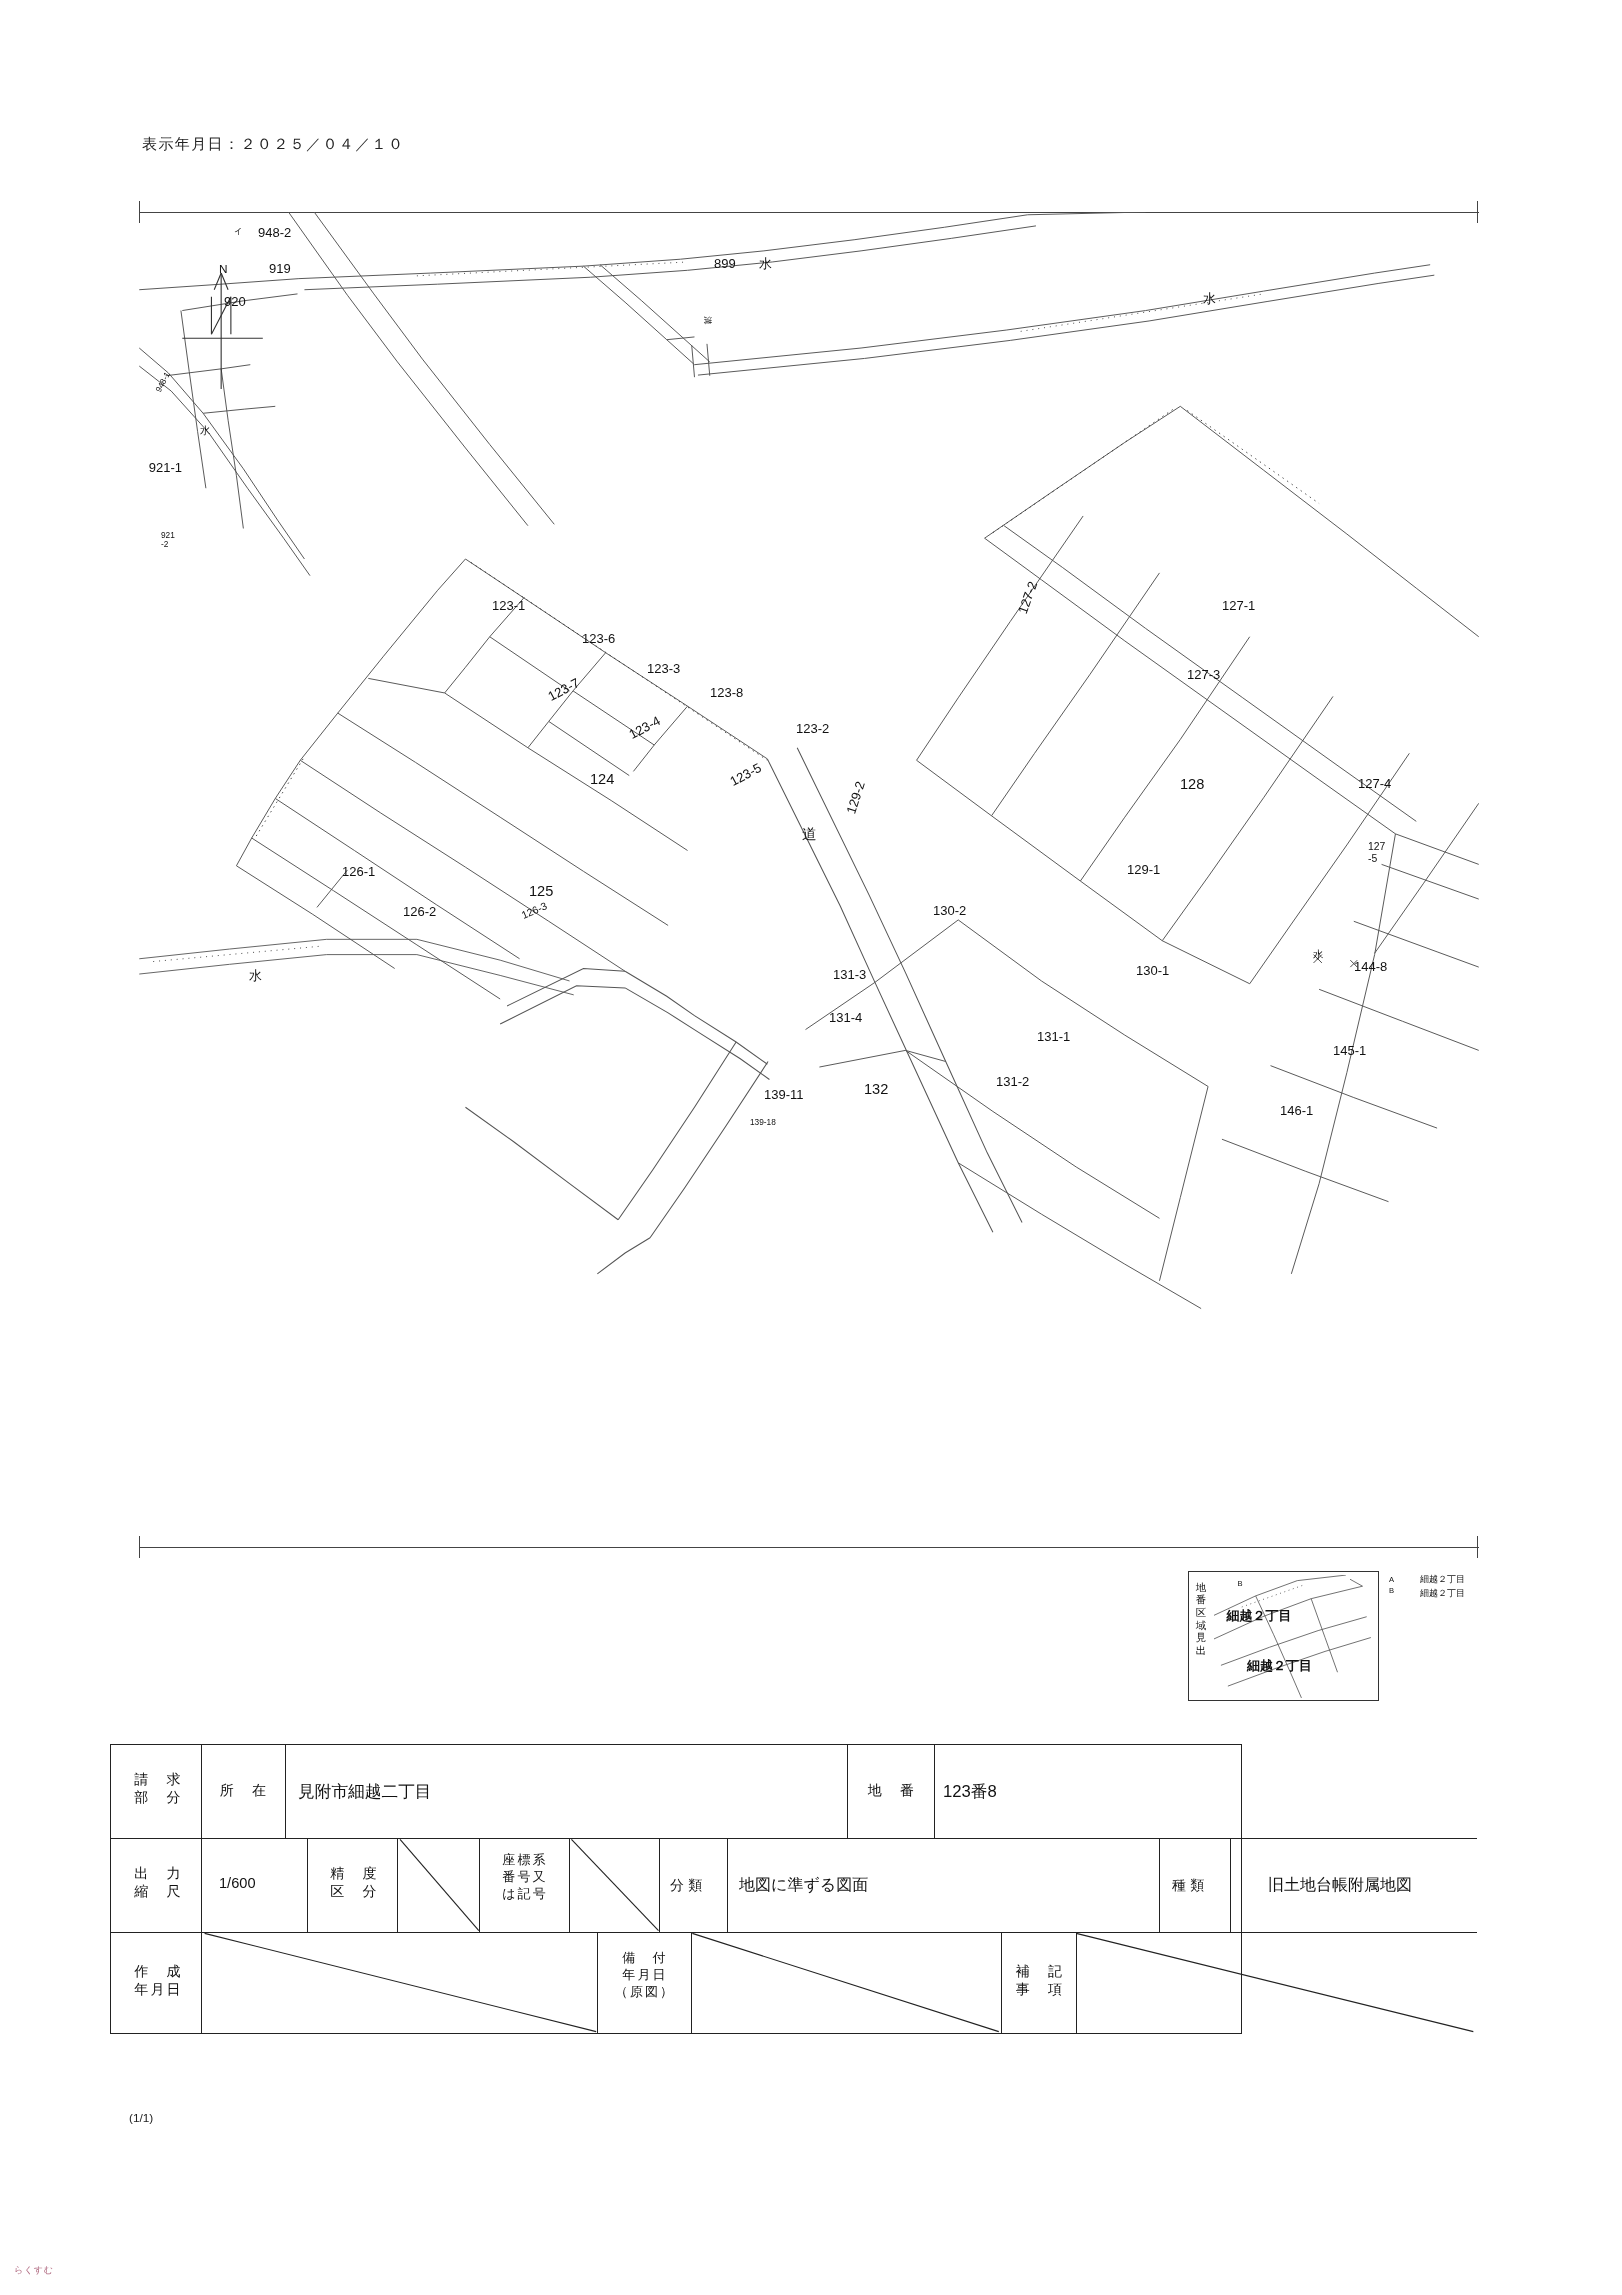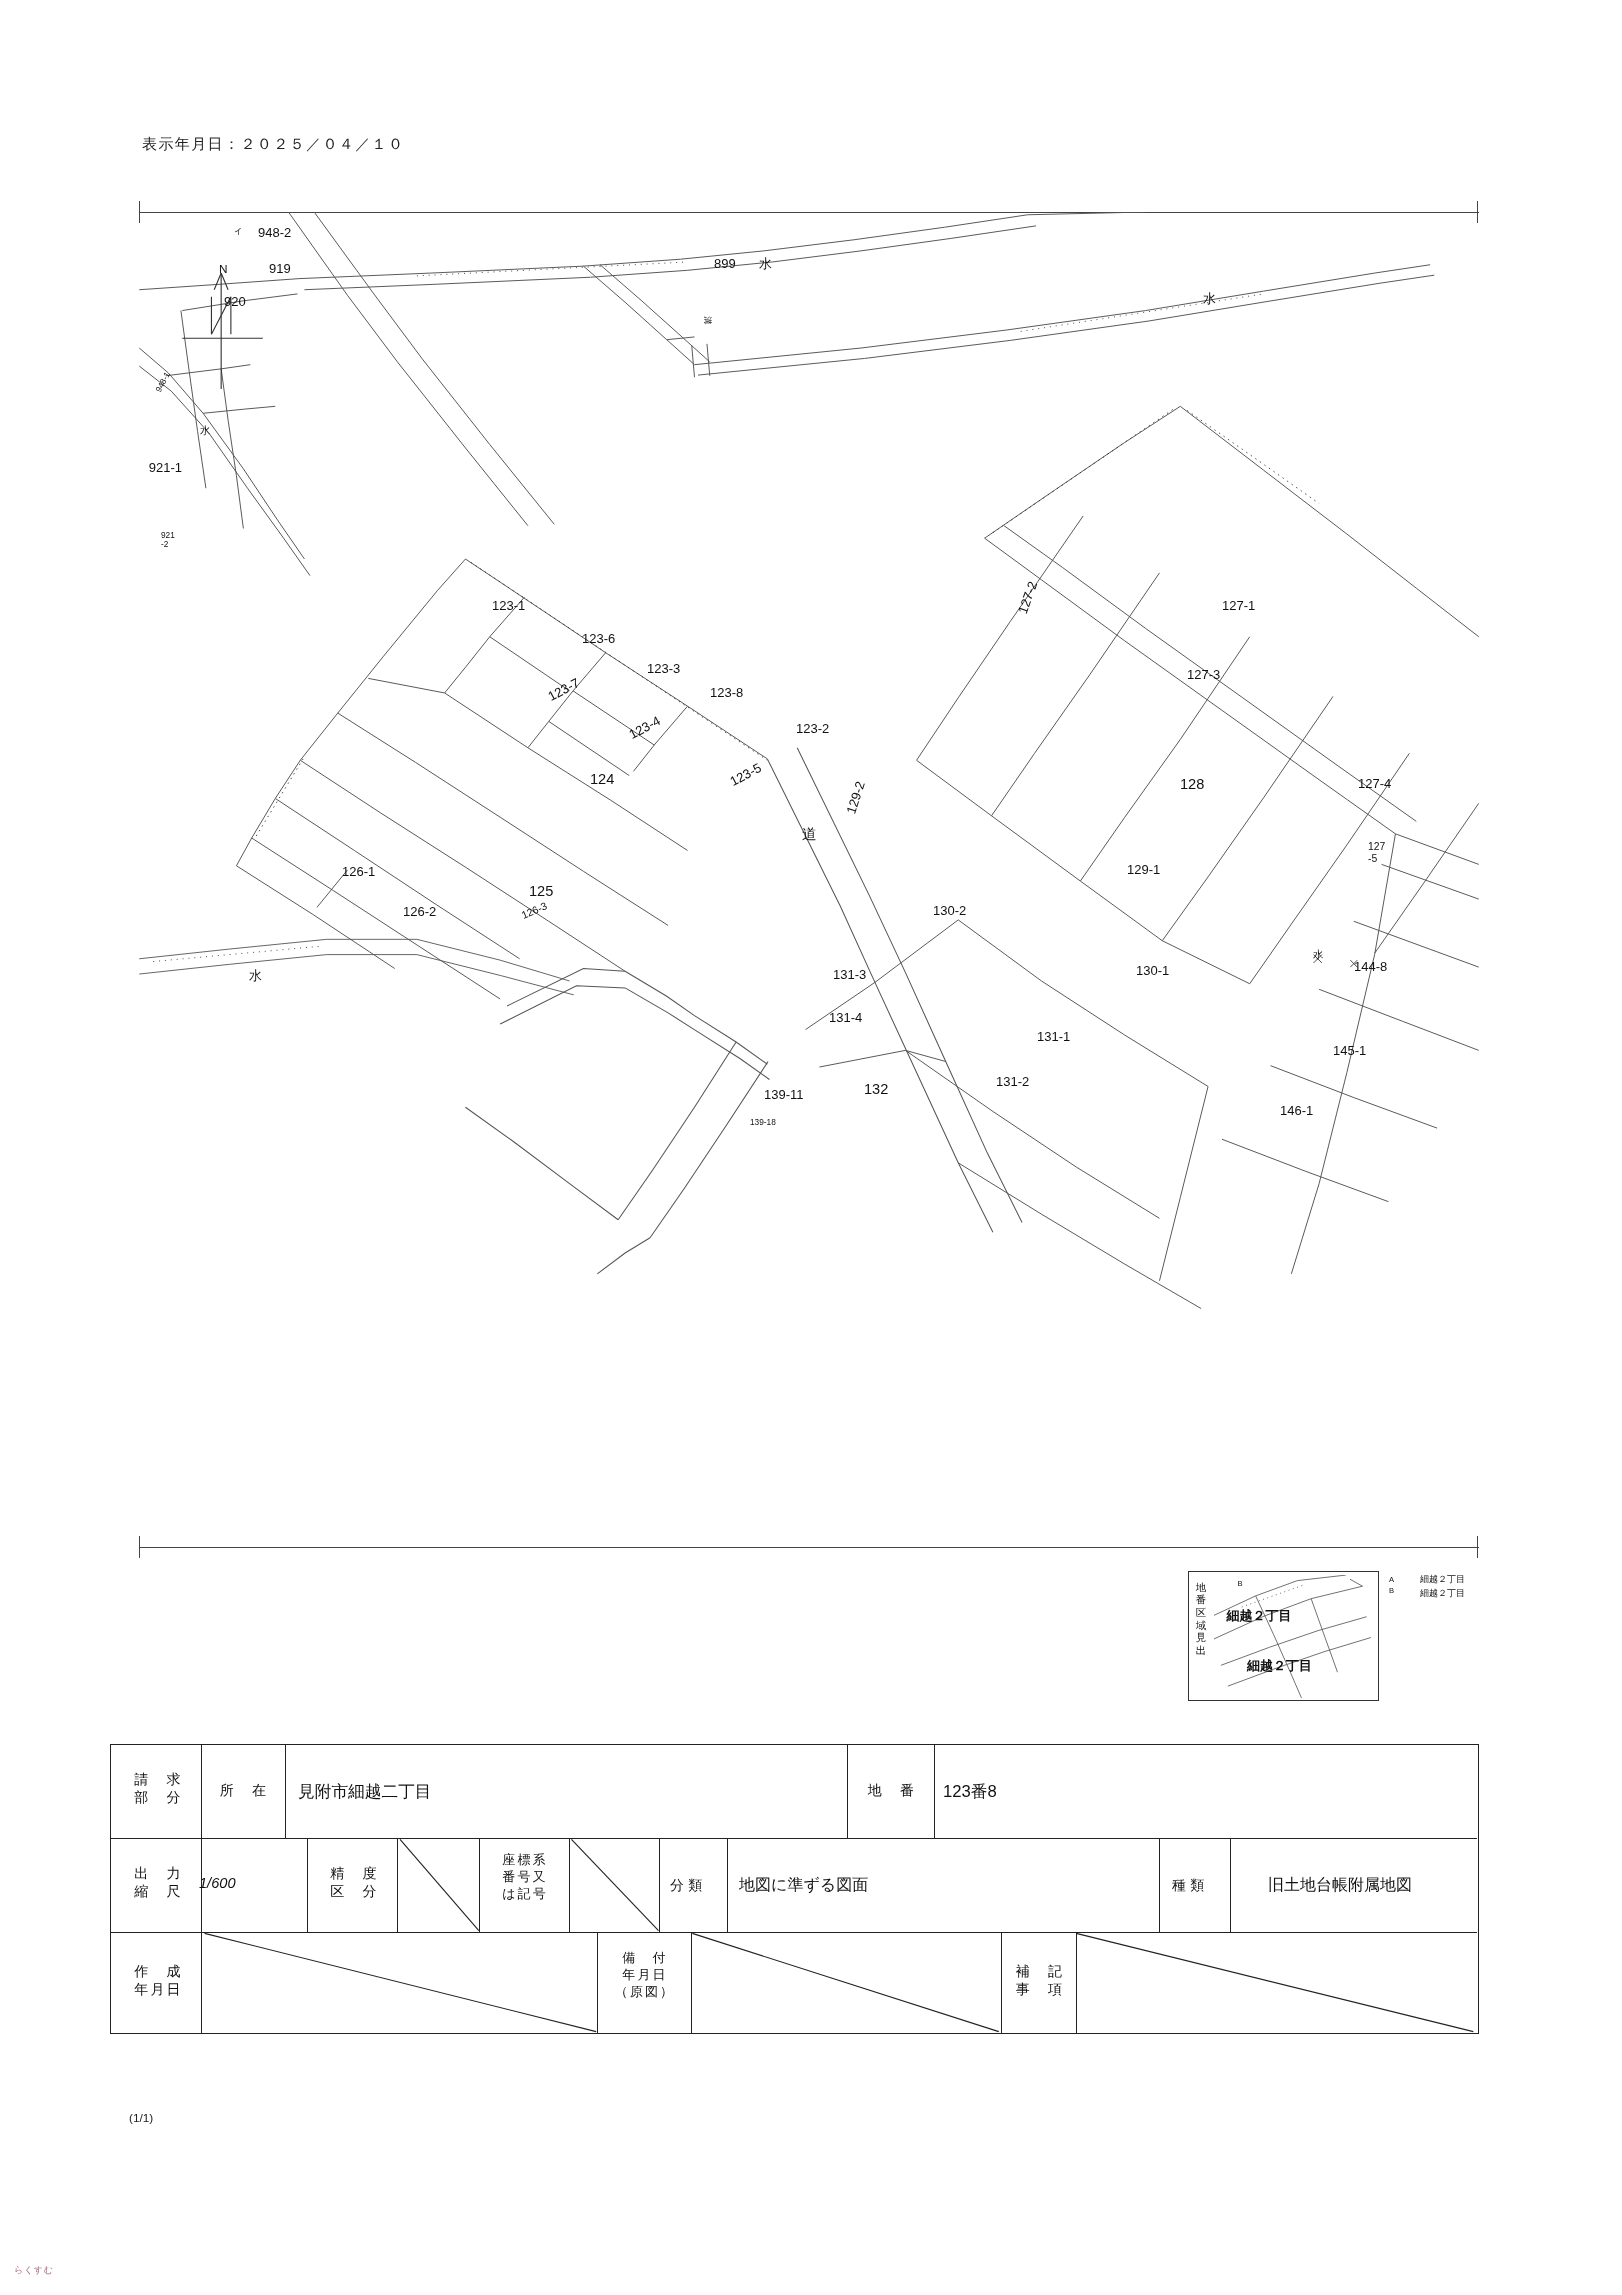--- a/index.html
+++ b/index.html
@@ -118,21 +118,21 @@
     line-height: 1.5;
     color: #111;
     white-space: nowrap;
   }
 
   
   .info-table {
     position: absolute;
     left: 110px;
     top: 1744px;
-    width: 1369px;
+    width: 1132px;
     height: 290px;
     border: 1.4px solid #222;
     box-sizing: border-box;
   }
   .vline { position: absolute; background: #222; width: 1.4px; }
   .hline { position: absolute; background: #222; height: 1.4px; }
   .lbl2 {
     position: absolute;
     font-size: 14px;
     line-height: 1.3;
@@ -433,21 +433,21 @@
     <div class="vline" style="left:286px; top:93px; height:94px;"></div>
     <div class="vline" style="left:368px; top:93px; height:94px;"></div>
     <div class="vline" style="left:458px; top:93px; height:94px;"></div>
     <div class="vline" style="left:548px; top:93px; height:94px;"></div>
     <div class="vline" style="left:616px; top:93px; height:94px;"></div>
     <div class="vline" style="left:1048px; top:93px; height:94px;"></div>
     <div class="vline" style="left:1119px; top:93px; height:94px;"></div>
 
     <div class="lbl2" style="left:7px; top:119px; width:81px; white-space:pre;">出　力
 縮　尺</div>
-    <div class="val" style="left:88px; top:130px;font-style:italic;">1/600</div>
+    <div class="val" style="left:108px; top:130px;">1/600</div>
     <div class="lbl2" style="left:203px; top:119px; width:81px; white-space:pre;">精　度
 区　分</div>
     <div class="lbl2" style="left:373px; top:107px; width:82px; white-space:pre; font-size:13px;">座標系
 番号又
 は記号</div>
     <div class="lbl1" style="left:559px; top:132px; font-size:14px;">分類</div>
     <div class="val" style="left:628px; top:130px; font-size:16px;">地図に準ずる図面</div>
     <div class="lbl1" style="left:1061px; top:132px; font-size:14px;">種類</div>
     <div class="val" style="left:1130px; top:130px; font-size:16px;margin-left:27px;">旧土地台帳附属地図</div>
 

